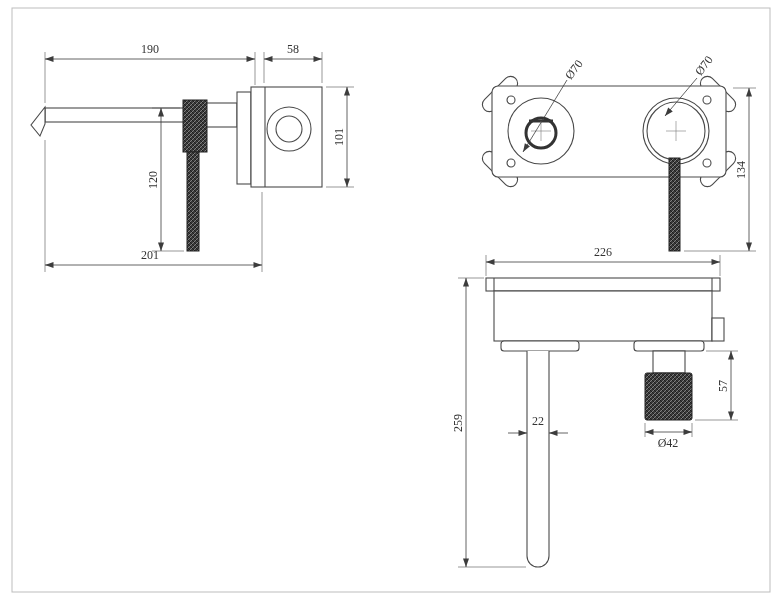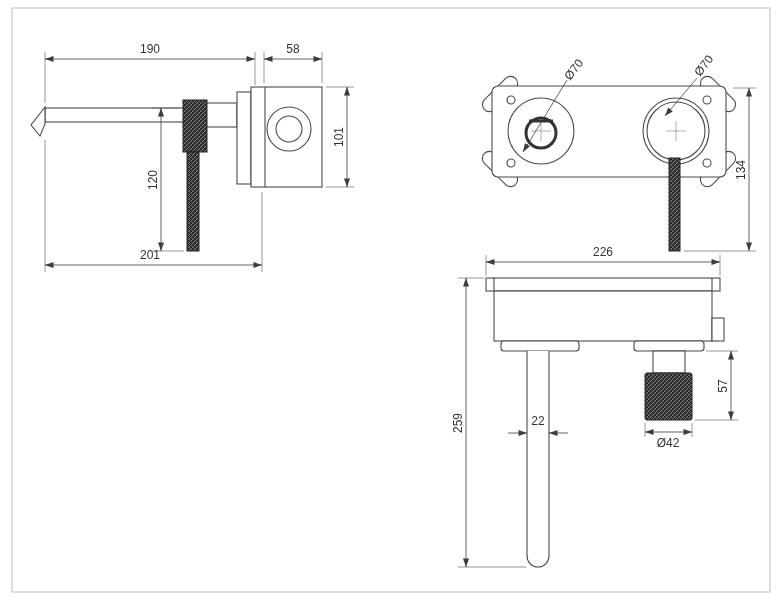--- a/index.html
+++ b/index.html
@@ -1,17 +1,17 @@
 <!DOCTYPE html>
 <html><head>
 <meta charset="utf-8">
 <style>
   html,body{margin:0;padding:0;background:#ffffff;}
   .stage{position:relative;width:782px;height:600px;background:#ffffff;overflow:hidden;
-         font-family:Liberation Sans, sans-serif;}
+         font-family:Liberation Serif, serif;}
   svg{display:block;}
   .geo{stroke:#4a4a4a;stroke-width:1.1;fill:none;}
   .geof{stroke:#4a4a4a;stroke-width:1.1;fill:#ffffff;}
   .thick{stroke:#333333;stroke-width:3;fill:none;}
   .dim{stroke:#3c3c3c;stroke-width:0.8;fill:none;}
   .ext{stroke:#6a6a6a;stroke-width:0.7;fill:none;}
   .cl{stroke:#7a7a7a;stroke-width:0.6;fill:none;}
   .dimtxt{font-size:12px;fill:#333333;}
 </style>
 </head>

